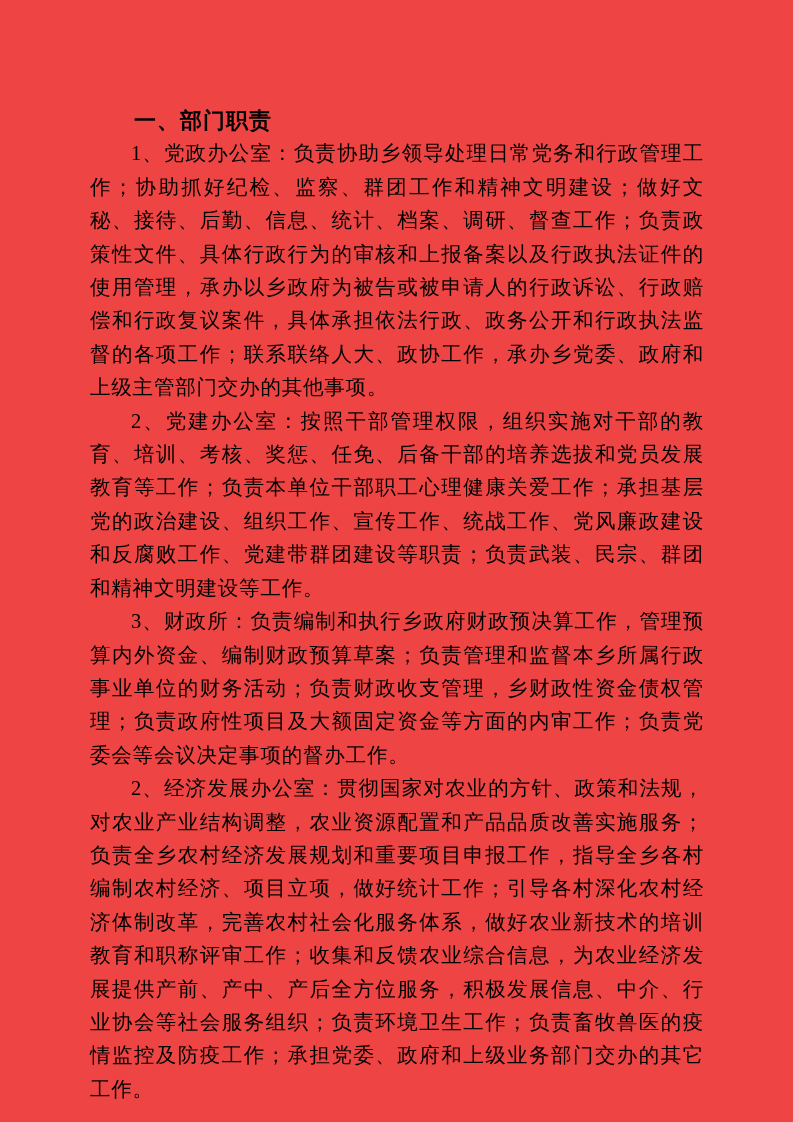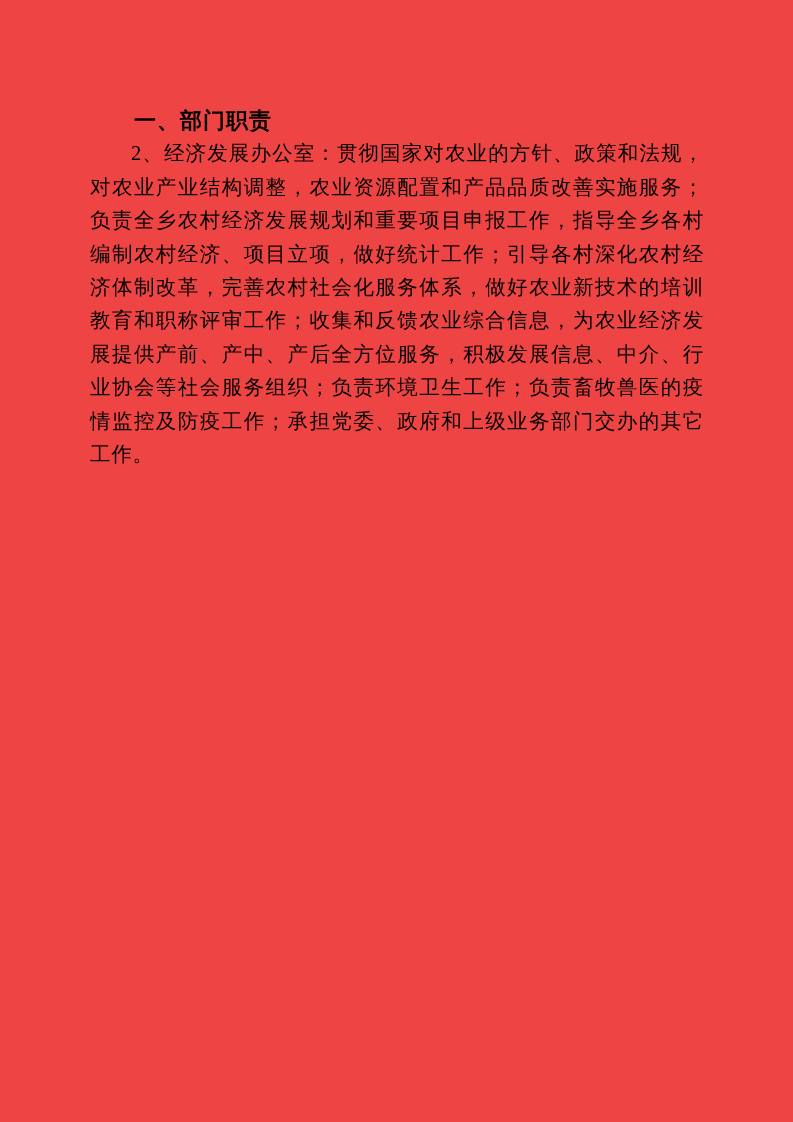--- a/index.html
+++ b/index.html
@@ -43,15 +43,18 @@
     color: #000000;
     word-break: break-all;
   }
 </style>
 </head>
 <body>
 
 <div class="page">
   <div class="content">
     <h1 class="doc-heading">一、部门职责</h1>
+    <p class="doc-para">1、党政办公室：负责协助乡领导处理日常党务和行政管理工作；协助抓好纪检、监察、群团工作和精神文明建设；做好文秘、接待、后勤、信息、统计、档案、调研、督查工作；负责政策性文件、具体行政行为的审核和上报备案以及行政执法证件的使用管理，承办以乡政府为被告或被申请人的行政诉讼、行政赔偿和行政复议案件，具体承担依法行政、政务公开和行政执法监督的各项工作；联系联络人大、政协工作，承办乡党委、政府和上级主管部门交办的其他事项。</p>
+    <p class="doc-para">2、党建办公室：按照干部管理权限，组织实施对干部的教育、培训、考核、奖惩、任免、后备干部的培养选拔和党员发展教育等工作；负责本单位干部职工心理健康关爱工作；承担基层党的政治建设、组织工作、宣传工作、统战工作、党风廉政建设和反腐败工作、党建带群团建设等职责；负责武装、民宗、群团和精神文明建设等工作。</p>
+    <p class="doc-para">3、财政所：负责编制和执行乡政府财政预决算工作，管理预算内外资金、编制财政预算草案；负责管理和监督本乡所属行政事业单位的财务活动；负责财政收支管理，乡财政性资金债权管理；负责政府性项目及大额固定资金等方面的内审工作；负责党委会等会议决定事项的督办工作。</p>
     <p class="doc-para">2、经济发展办公室：贯彻国家对农业的方针、政策和法规，对农业产业结构调整，农业资源配置和产品品质改善实施服务；负责全乡农村经济发展规划和重要项目申报工作，指导全乡各村编制农村经济、项目立项，做好统计工作；引导各村深化农村经济体制改革，完善农村社会化服务体系，做好农业新技术的培训教育和职称评审工作；收集和反馈农业综合信息，为农业经济发展提供产前、产中、产后全方位服务，积极发展信息、中介、行业协会等社会服务组织；负责环境卫生工作；负责畜牧兽医的疫情监控及防疫工作；承担党委、政府和上级业务部门交办的其它工作。</p>
   </div>
 </div>
 
 </body></html>

